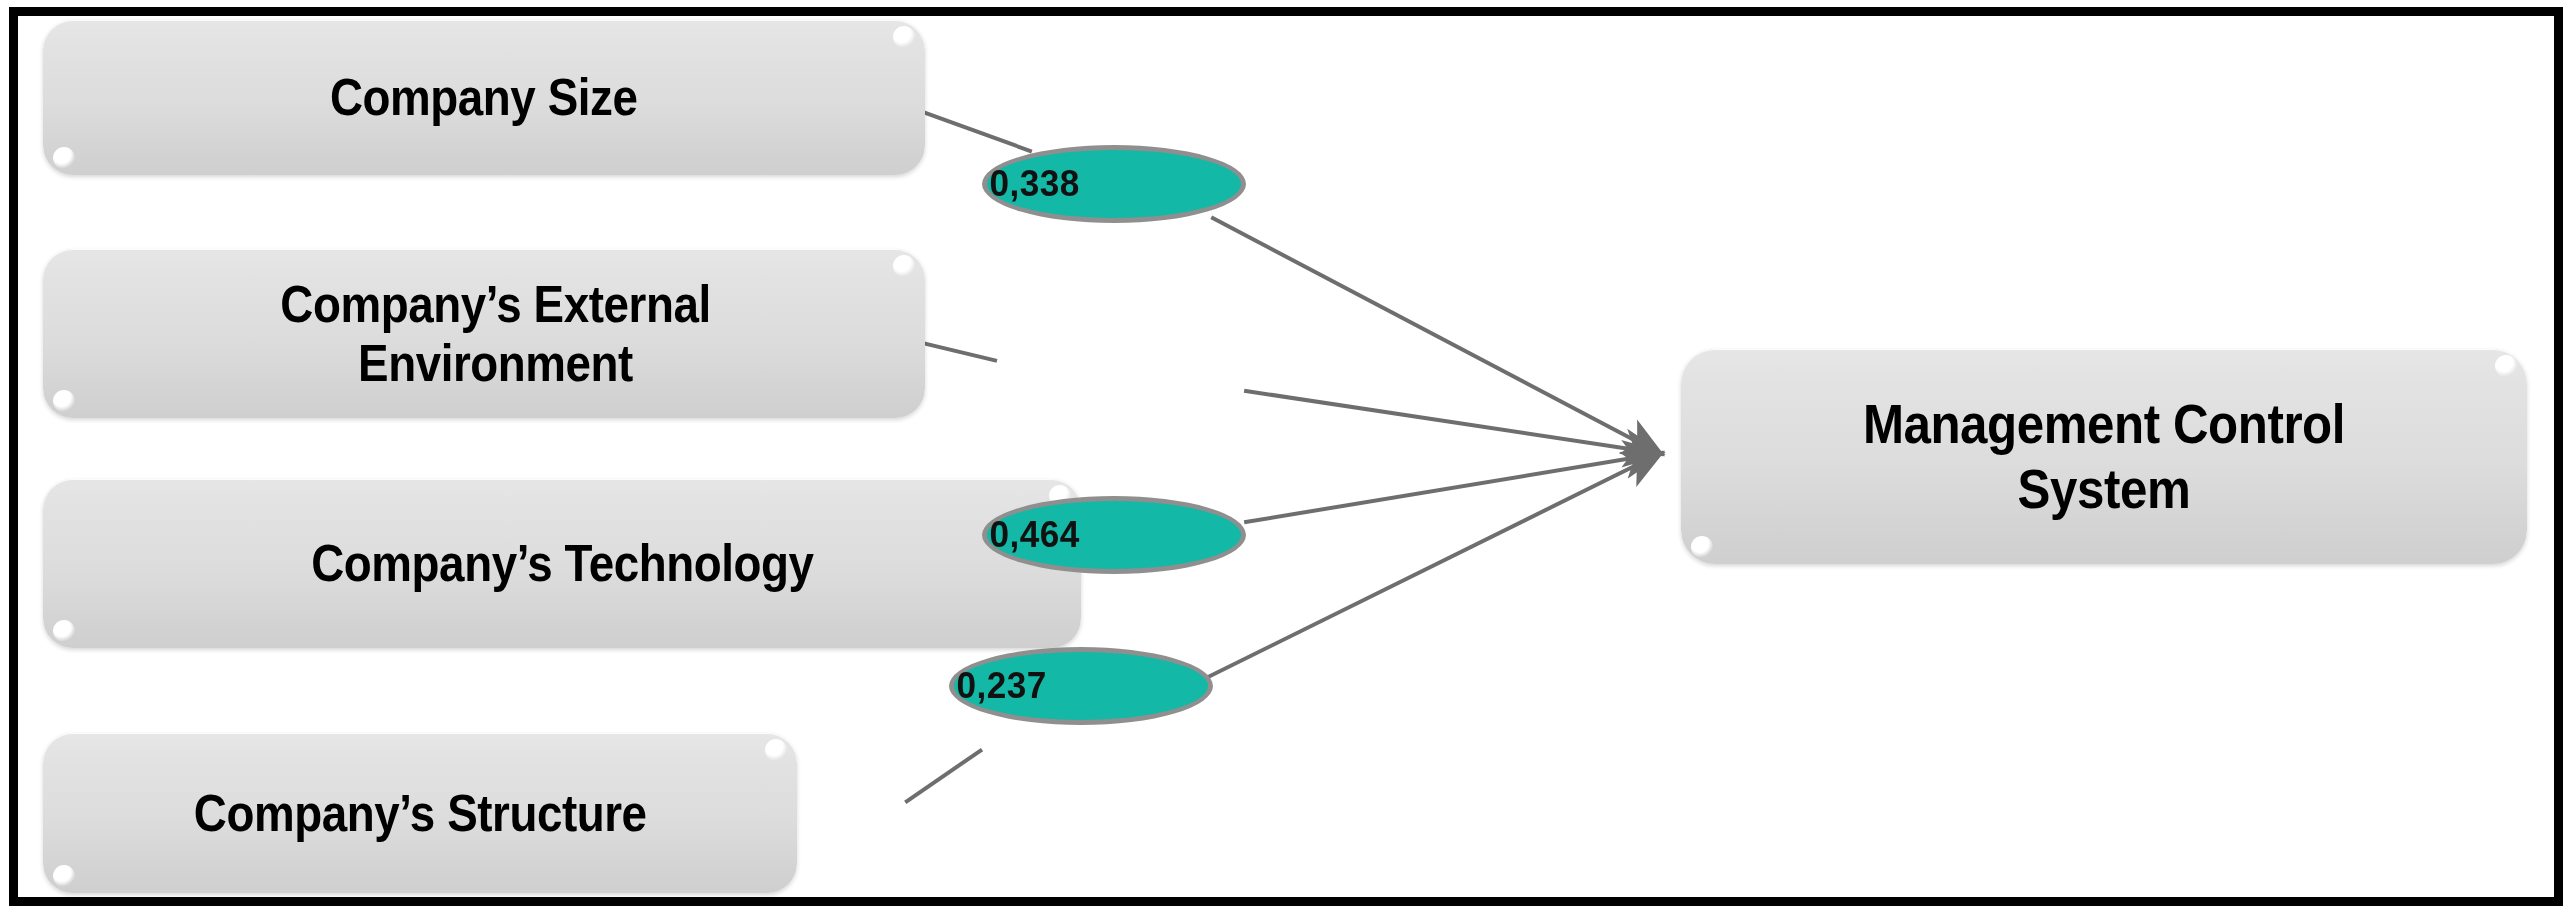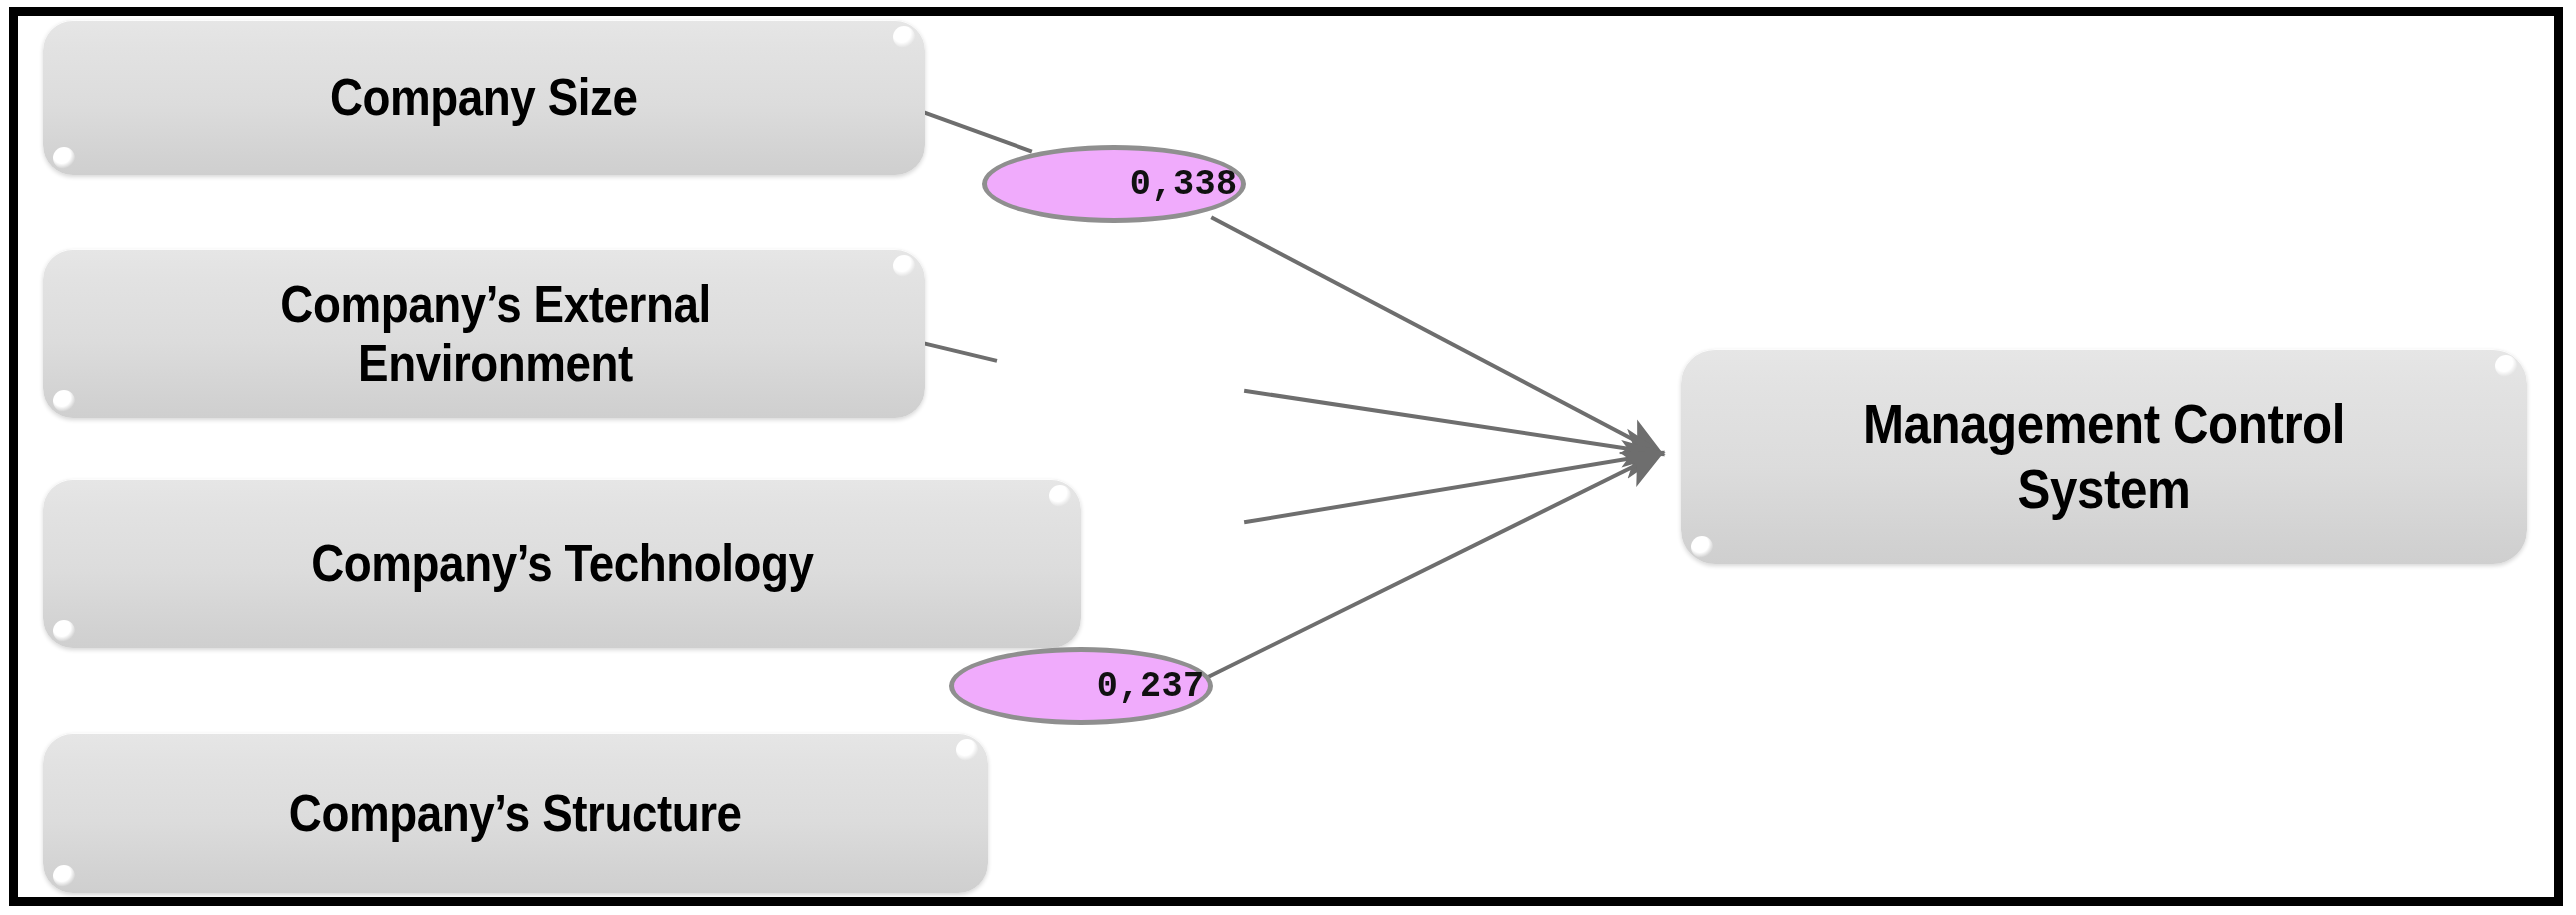--- a/index.html
+++ b/index.html
@@ -66,36 +66,35 @@
     transform:scaleX(0.88);
     white-space:pre-line;
     font-size:52px;
     padding:0 20px;
   }
 
   
   #node-size      { left:25px;  top:20px;  width:882px; height:155px; }
   #node-external  { left:25px;  top:249px; width:882px; height:169px;padding-left:24px; }
   #node-technology{ left:25px;  top:479px; width:1038px; height:169px; }
-  #node-structure { left:25px;  top:733px; width:945px; height:160px; }
+  #node-structure { left:25px;  top:733px; width:754px; height:160px; }
   #node-mcs       { left:1663px;top:349px; width:846px; height:215px; border-radius:34px; }
   #node-mcs .node-label{ font-size:56px; line-height:1.15; }
 
   
   .coef{
     position:absolute;
     box-sizing:border-box;
     border:5px solid #8f8f8f;
     border-radius:50%;
-    background:#f0abfc;
+    background:#14b8a6;
     display:flex;
     align-items:center;
-    justify-content:flex-end;
+    justify-content:flex-start;
     z-index:4;
-    font-family:Liberation Mono, monospace;
   }
   .coef-label{
     font-size:37px;
     font-weight:bold;
     color:#111111;
     letter-spacing:0.5px;
     transform:scaleX(0.95);
     white-space:nowrap;
   }
   #coef-0{ left:982px;  top:145px; width:264px; height:78px; }
@@ -148,20 +147,23 @@
   <div class="node" id="node-mcs">
     <span class="node-label">Management Control
 System</span>
   </div>
 
   <div class="coef" id="coef-0">
     <span class="coef-label">0,338</span>
   </div>
 
 
+  <div class="coef" id="coef-2">
+    <span class="coef-label">0,464</span>
+  </div>
 
   <div class="coef" id="coef-3">
     <span class="coef-label">0,237</span>
   </div>
 
   <div class="frame"></div>
 
 </div>
 
 

